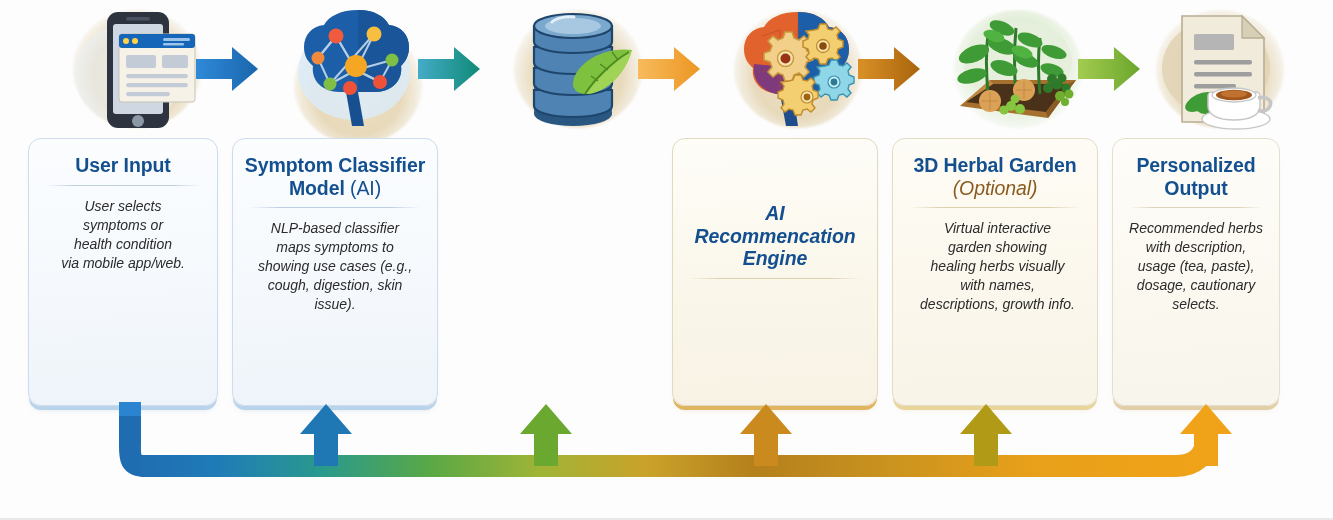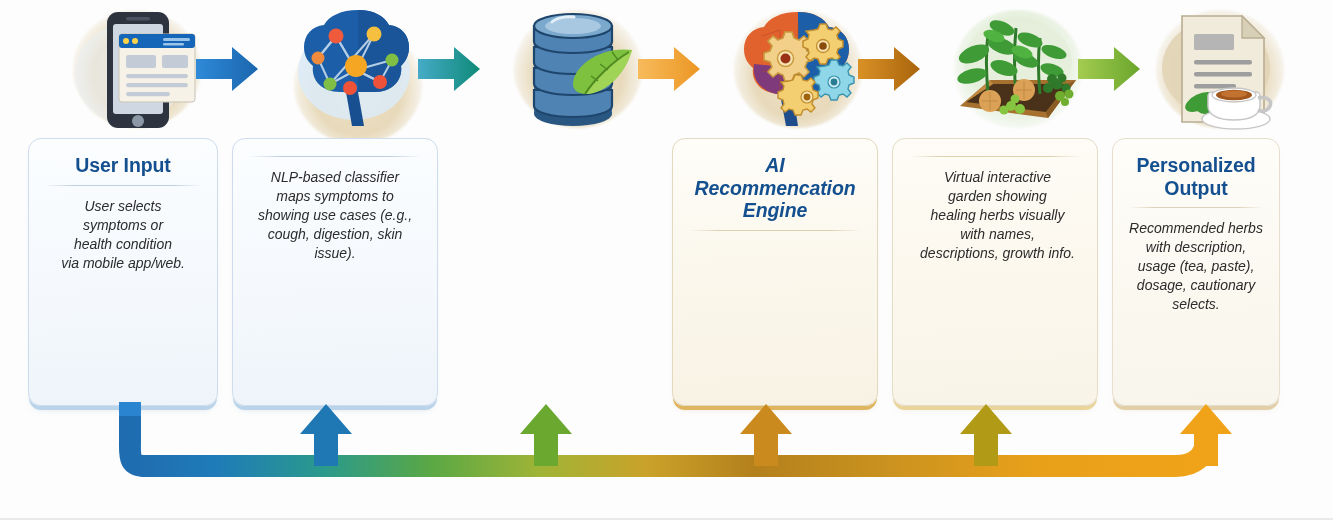--- a/index.html
+++ b/index.html
@@ -77,21 +77,21 @@
     box-shadow: 0 5px 0 -1px #aec79c, 0 7px 7px -5px rgba(120,150,100,.32);
   }
   .c-green .ttl { color: #14508f; }
   .c-green .rule { background: linear-gradient(90deg,rgba(190,205,180,0),#c4d4b8 18%,#c4d4b8 82%,rgba(190,205,180,0)); }
 
   .c-cream {
     background: linear-gradient(178deg,#fefdf8 0%,#faf6ea 58%,#f7f2e4 100%);
     border: 1px solid #e3d9bf;
     box-shadow: 0 5px 0 -1px #dfb560, 0 7px 7px -5px rgba(170,140,70,.32);
   }
-  .c-cream .ttl { color: #14508f; }
+  .c-cream .ttl { color: #14508f; margin-top: 48px; }
   .c-cream .rule { background: linear-gradient(90deg,rgba(220,205,170,0),#ddd0ae 18%,#ddd0ae 82%,rgba(220,205,170,0)); }
 
   .c-cream2 {
     background: linear-gradient(178deg,#fefcf6 0%,#fbf7ec 58%,#f8f4e8 100%);
     border: 1px solid #e5dcc5;
     box-shadow: 0 5px 0 -1px #e9d49a, 0 7px 7px -5px rgba(170,150,90,.28);
   }
   .c-cream2 .ttl { color: #14508f; }
   .c-cream2 .rule { background: linear-gradient(90deg,rgba(220,208,175,0),#ded1b0 18%,#ded1b0 82%,rgba(220,208,175,0)); }
 
@@ -366,35 +366,37 @@
   <div class="card c-blue" style="left:28px;width:190px">
     <div class="ttl"><span>User Input</span><span class="paren"></span></div>
     <div class="rule"></div>
     <div class="body">User selects
 symptoms or
 health condition
 via mobile app/web.</div>
   </div>
 
   <div class="card c-blue" style="left:232px;width:206px">
+    <div class="ttl"><span>Symptom Classifier Model</span><span class="paren"> (AI)</span></div>
     <div class="rule"></div>
     <div class="body">NLP-based classifier
 maps symptoms to
 showing use cases (e.g.,
 cough, digestion, skin
 issue).</div>
   </div>
 
 
   <div class="card c-cream" style="left:672px;width:206px">
     <div class="ttl" style="font-style:italic"><span>AI Recommencation Engine</span><span class="paren"></span></div>
     <div class="rule"></div>
   </div>
 
   <div class="card c-cream2" style="left:892px;width:206px">
+    <div class="ttl"><span>3D Herbal Garden</span><span class="opt opt-word"> (Optional)</span></div>
     <div class="rule"></div>
     <div class="body left">Virtual interactive
 garden showing
 healing herbs visually
 with names,
 descriptions, growth info.</div>
   </div>
 
   <div class="card c-cream3" style="left:1112px;width:168px">
     <div class="ttl"><span>Personalized Output</span><span class="paren"></span></div>

